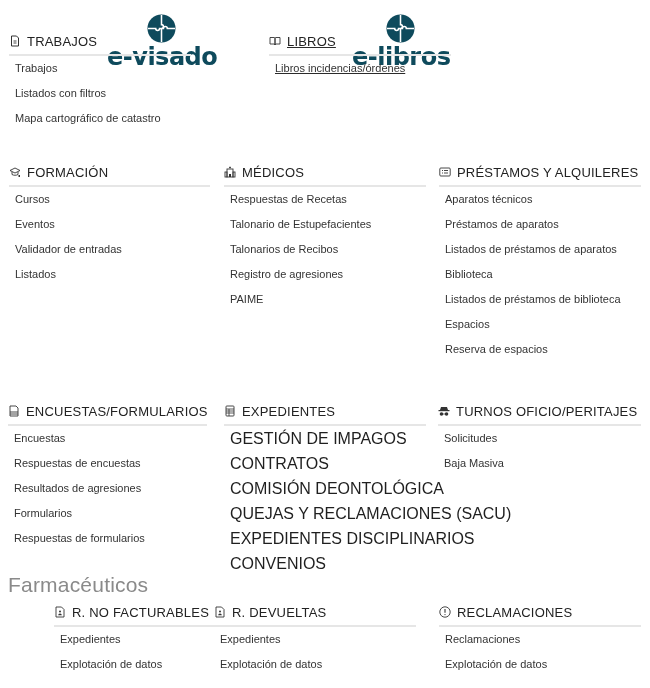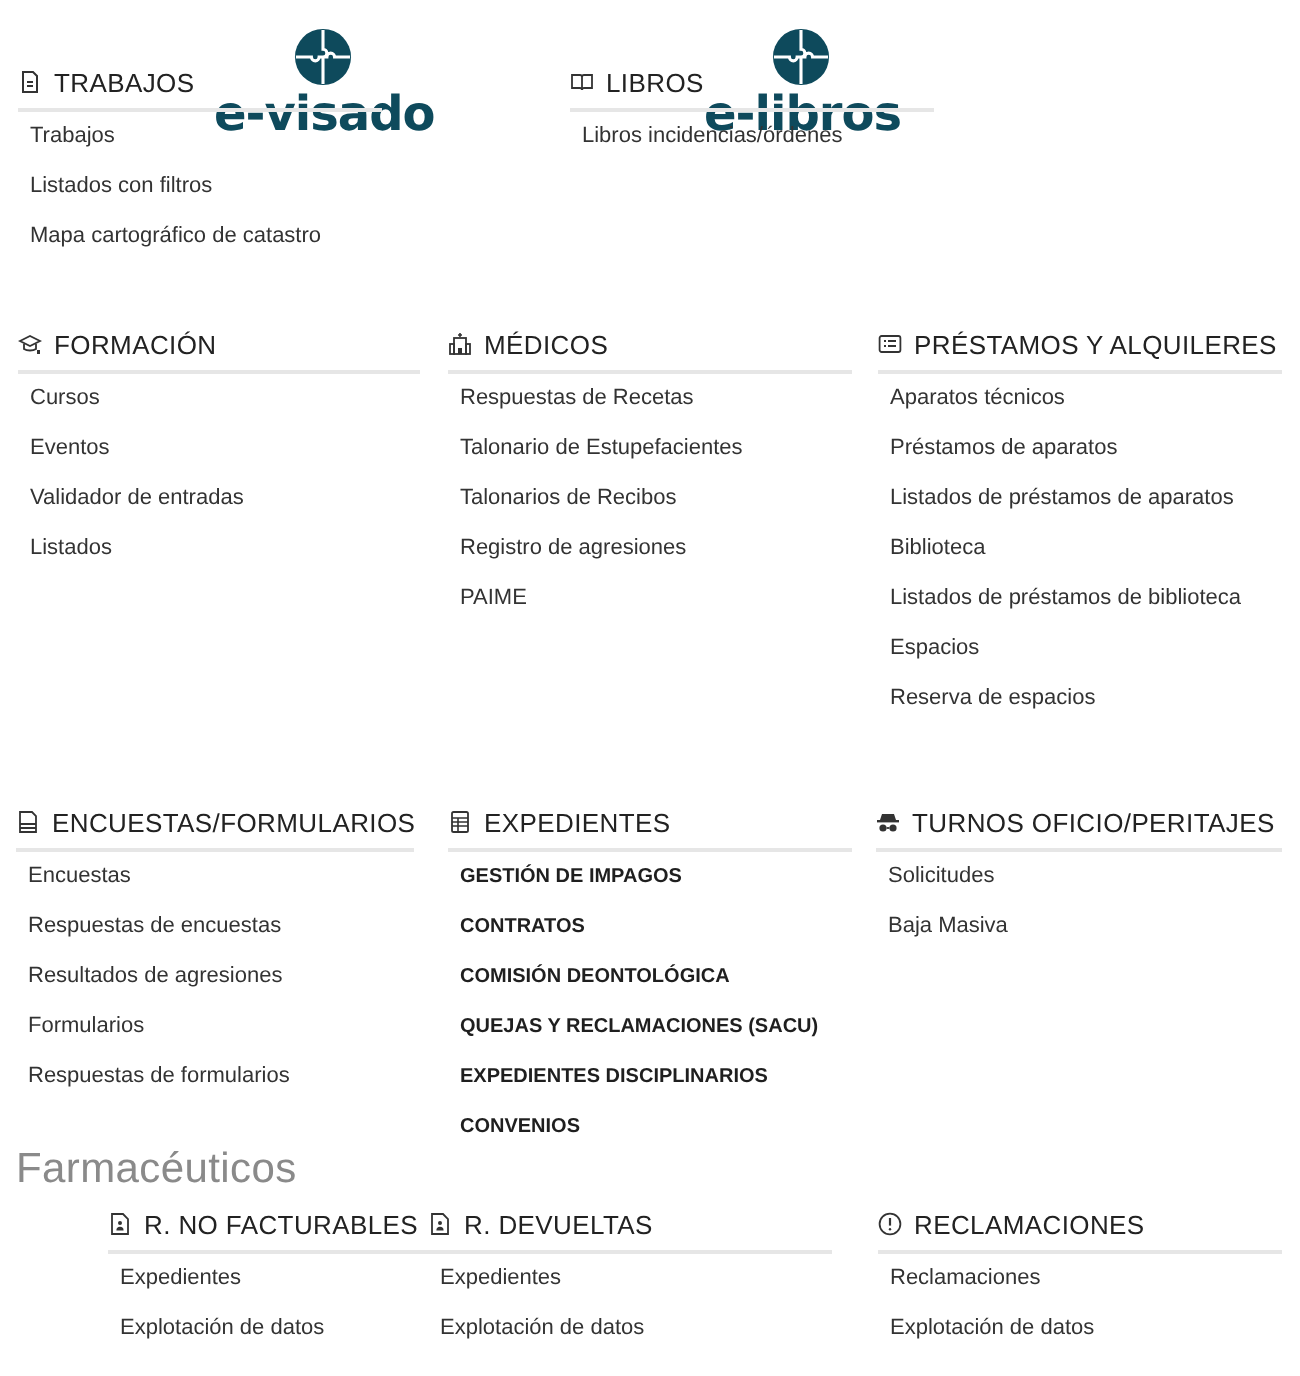--- a/index.html
+++ b/index.html
@@ -8,21 +8,21 @@
   .section { position:absolute; }
   .sec-head { display:flex; align-items:center; height:22px; font-size:13px; color:#222;
               letter-spacing:0.2px; white-space:nowrap; }
   .sec-head .ico { width:12px; height:12px; margin-right:6px; display:inline-flex;
                    align-items:center; justify-content:center; flex:0 0 auto; }
   .sec-head .ico svg { width:12px; height:12px; }
   .divider { height:2px; background:#e6e6e6; margin-top:2px; }
   .items { list-style:none; margin:0; padding:0; }
   .items li { font-size:11px; color:#333; height:25px; line-height:25px; padding-left:6px;
               white-space:nowrap; cursor:pointer; }
-  .items.caps li { font-weight:bold; color:#1f1f1f; font-size:10px; }
+  .items.caps li { font-weight:normal; color:#1f1f1f; font-size:16px; }
   .logo { position:absolute; display:flex; align-items:center; color:#0e4a5c;
           font-family:"DejaVu Sans", sans-serif; font-weight:bold; font-size:24px;
           letter-spacing:-0.5px;flex-direction:column; }
   .logo .puzzle { width:29px; height:29px; margin-right:2px; }
   .group-label { position:absolute; left:8px; top:573px; font-size:21px; color:#8a8a8a;
                  font-weight:300; letter-spacing:0.2px; }
 </style>
 </head>
 <body>
 
@@ -52,21 +52,21 @@
     <span>TRABAJOS</span>
   </div>
   <div class="divider"></div>
   <ul class="items">
     <li>Trabajos</li>
     <li>Listados con filtros</li>
     <li>Mapa cartográfico de catastro</li>
   </ul>
 </div>
 
-<div class="section" style="left:285px; top:30px; width:182px;">
+<div class="section" style="left:269px; top:30px; width:182px;text-decoration:underline;">
   <div class="sec-head">
     <span class="ico">
       <svg viewBox="0 0 12 12">
           <path d="M1 2.5h4a1 1 0 0 1 1 1V10a1 1 0 0 0-1-1H1zM11 2.5H7a1 1 0 0 0-1 1V10a1 1 0 0 1 1-1h4z" fill="none" stroke="#333" stroke-width="0.9"></path>
         </svg>
     </span>
     <span>LIBROS</span>
   </div>
   <div class="divider"></div>
   <ul class="items">

